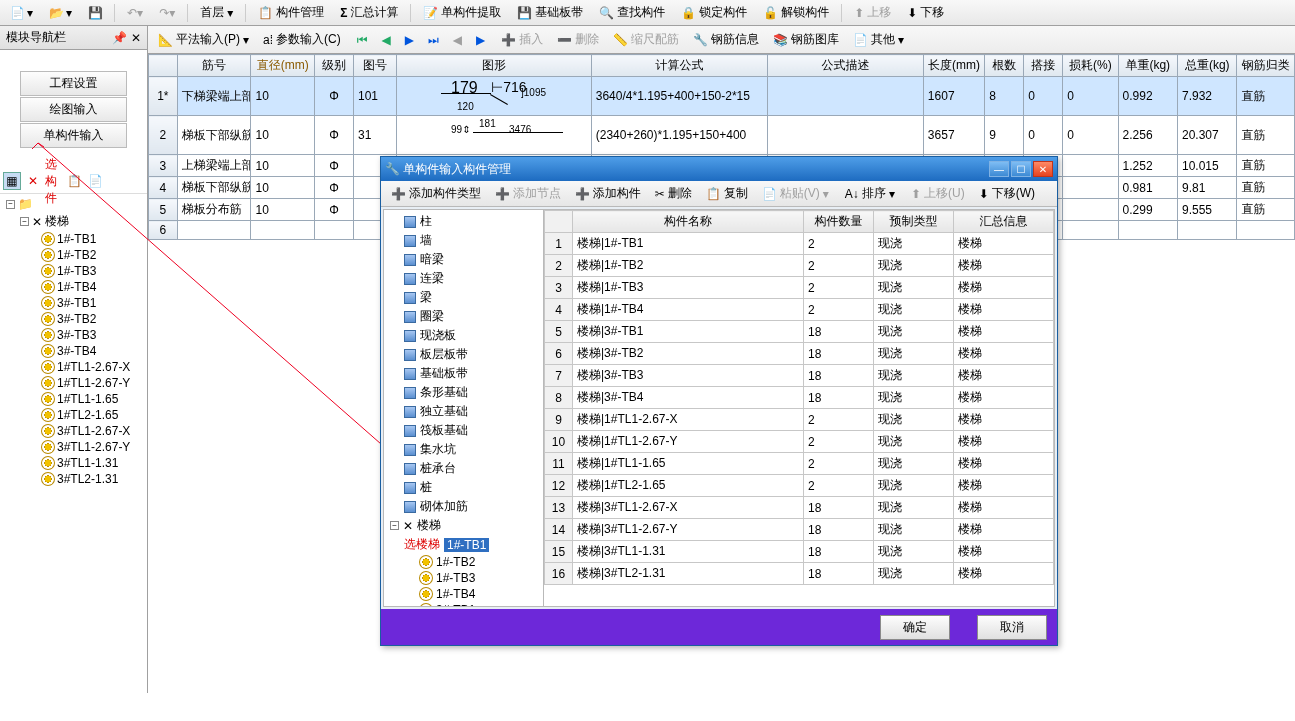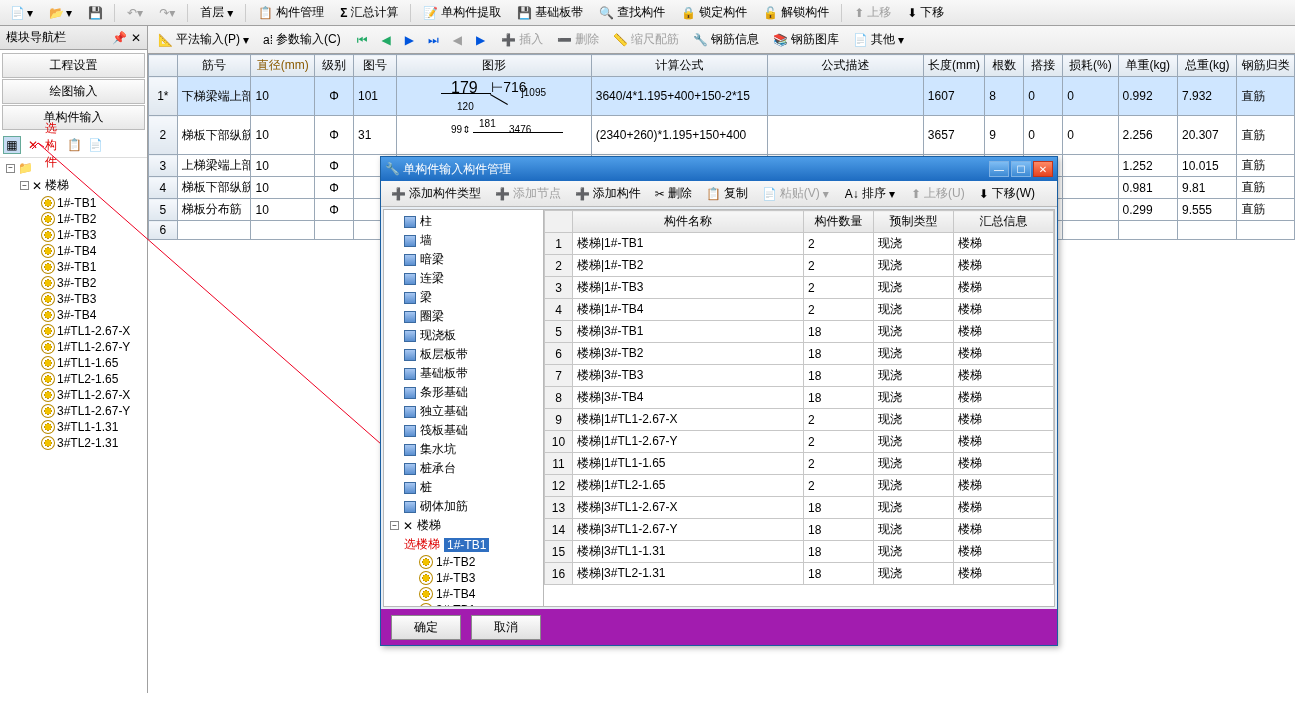--- a/index.html
+++ b/index.html
@@ -48,21 +48,21 @@
 
 .modal { position: absolute; left: 380px; top: 156px; width: 678px; height: 490px; border: 1px solid #1a5ea0; background: #e8eef4; box-shadow: 2px 2px 6px rgba(0,0,0,.3); display: flex; flex-direction: column; }
 .modal-title { height: 24px; background: linear-gradient(#4f9ee8,#1d6bc0); color: #fff; display: flex; align-items: center; padding: 0 4px; justify-content: space-between; }
 .modal-title .caps { display: flex; gap: 2px; }
 .winbtn { width: 20px; height: 16px; border: 1px solid #7fb2e4; display: inline-flex; align-items: center; justify-content: center; background: linear-gradient(#7ebdf4,#3d8ad4); color: #fff; font-size: 10px; cursor: pointer; }
 .winbtn.close { background: linear-gradient(#ff8a66,#e6431f); border-color: #c0341a; }
 .modal-tb { height: 26px; background: linear-gradient(#f8f8f8,#e6e6e6); border-bottom: 1px solid #b9b9b9; display: flex; align-items: center; padding: 0 4px; gap: 2px; }
 .modal-body { flex: 1; display: flex; overflow: hidden; background: #fff; margin: 2px; border: 1px solid #b9b9b9; }
 .modal-left { width: 160px; border-right: 1px solid #b9b9b9; overflow: auto; padding: 2px; }
 .modal-right { flex: 1; overflow: auto; }
-.modal-footer { height: 36px; display: flex; align-items: center; gap: 10px; padding: 0 10px; background: #a21caf; }
+.modal-footer { height: 36px; display: flex; align-items: center; justify-content: flex-end; gap: 27px; padding: 0 10px; background: #6d28d9; }
 .dlg-btn { padding: 3px 22px; background: linear-gradient(#fdfdfd,#e0e0e0); border: 1px solid #8a8a8a; cursor: pointer; }
 table.dlg-grid { border-collapse: collapse; width: 100%; padding-left: 44px; }
 table.dlg-grid th, table.dlg-grid td { border: 1px solid #c7c7c7; padding: 2px 4px; height: 18px; font-size: 12px; }
 table.dlg-grid th { background: linear-gradient(#f7f7f7,#e6e6e6); text-align: center; font-weight: normal; }
 table.dlg-grid .rh { width: 28px; text-align: center; background: #f1f1f1; }
 .ml-row { display: flex; align-items: center; gap: 4px; padding: 1px 0 1px 4px; cursor: pointer; white-space: nowrap; }
 .ml-row.lv1 { padding-left: 18px; }
 .ml-row.lv2 { padding-left: 34px; }
 .ml-sel { background: #2f6fc1; color: #fff; padding: 0 3px; }
 .cube { width: 12px; height: 12px; background: linear-gradient(#a7c7f2,#5a8fd0); border: 1px solid #3a6aa0; }
@@ -102,21 +102,21 @@
   <span class="tb-btn">⬇ <span>下移</span></span>
 </div>
 
 <div class="main">
 
   <div class="sidebar">
     <div class="sidebar-title">
       <span>模块导航栏</span>
       <span>📌 ✕</span>
     </div>
-    <div style="padding:2px">
+    <div style="padding:20px">
       <div class="nav-btn">工程设置</div>
       <div class="nav-btn">绘图输入</div>
       <div class="nav-btn">单构件输入</div>
     </div>
     <div class="mini-tb">
       <span class="mi" style="background:#c7dcf3;border:1px solid #6a9">▦</span>
       <span class="mi" style="color:#d00">✕</span>
       <span class="mi sel-red">选构件</span>
       <span class="mi">📋</span>
       <span class="mi">📄</span>

